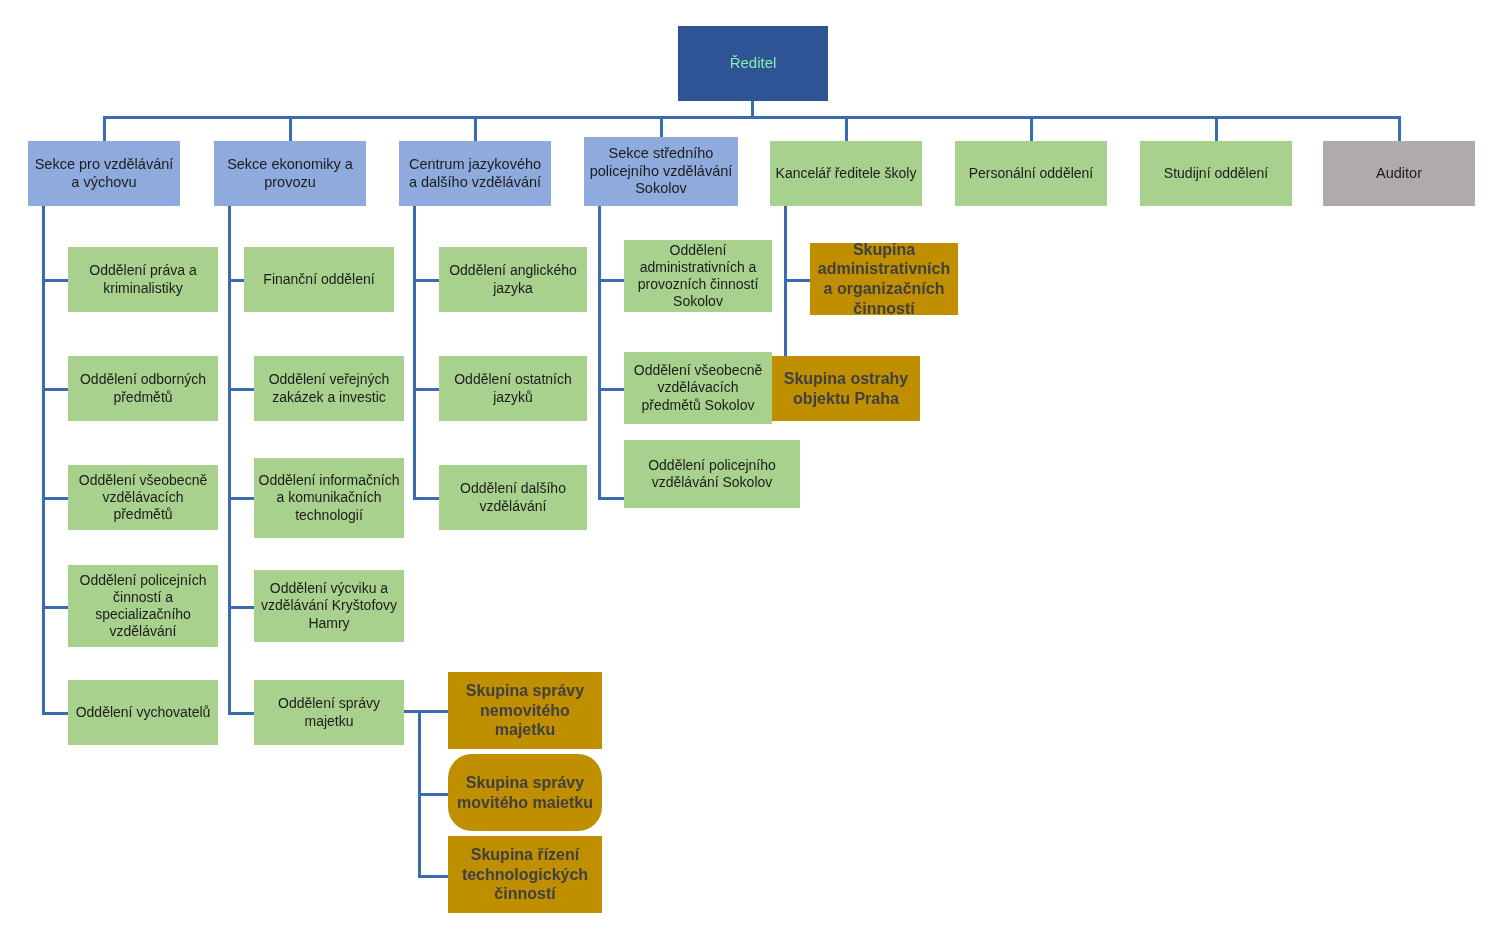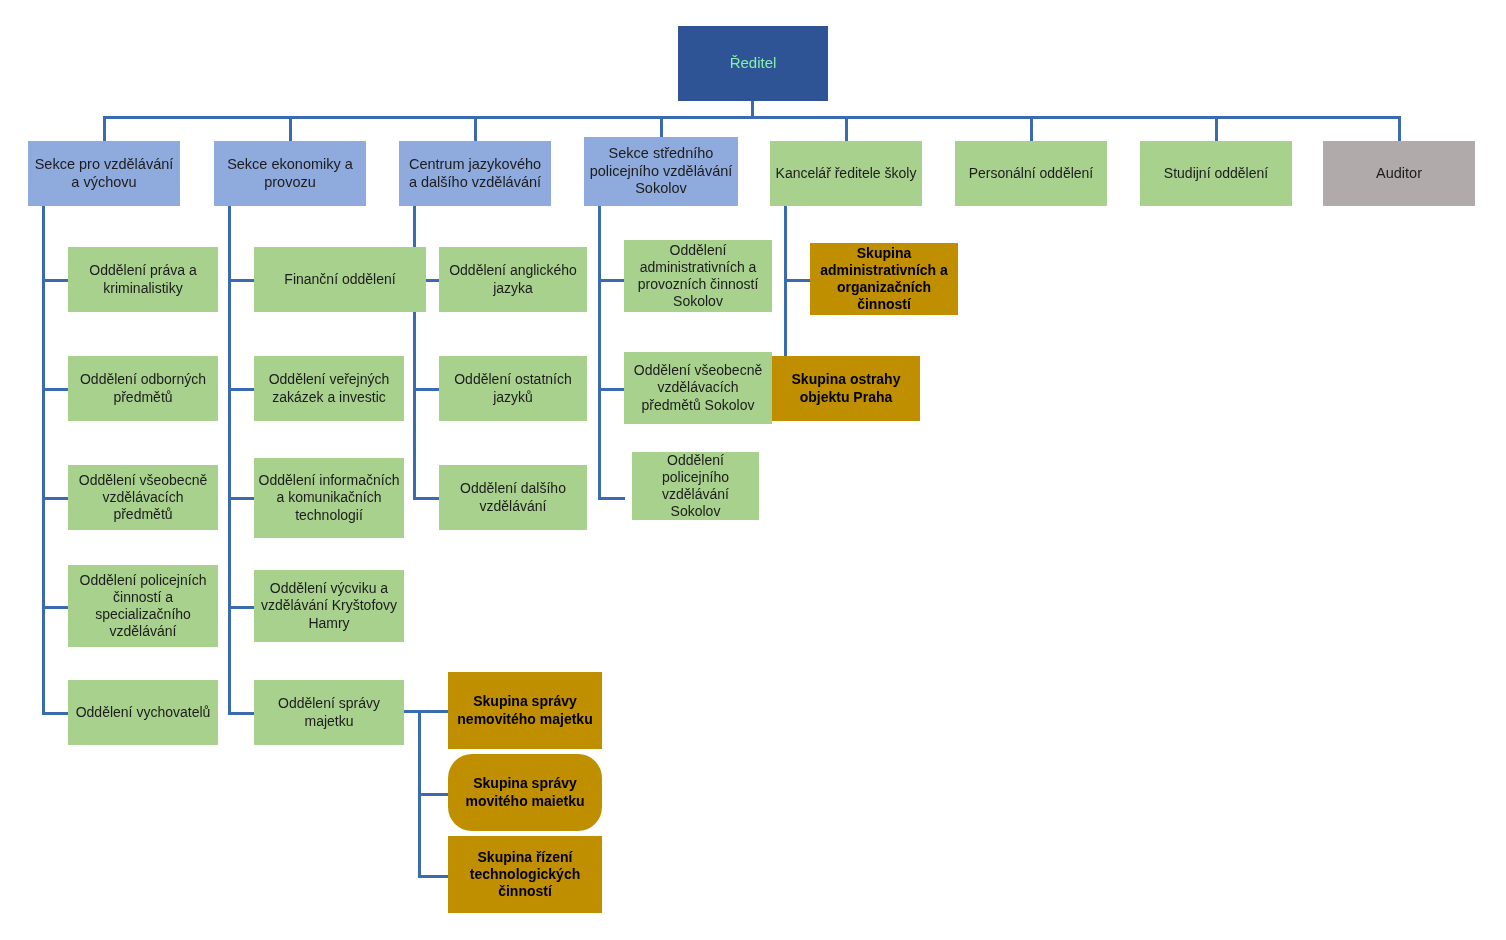--- a/index.html
+++ b/index.html
@@ -40,22 +40,22 @@
     color: #1c1c1c;
     font-size: 14.5px;
   }
   .lvl-dept {
     background: #a9d18e;
     color: #1c1c1c;
     font-size: 14px;
   }
   .lvl-group {
     background: #bf8f00;
-    color: #000000;
-    font-size: 14px;
+    color: #404040;
+    font-size: 16px;
     font-weight: 600;
   }
   .lvl-audit {
     background: #b1aaaa;
     color: #1c1c1c;
     font-size: 14.5px;
   }
   .conn {
     position: absolute;
     background: #3a6ab0;
@@ -153,21 +153,21 @@
   <div class="node lvl-dept" style="left:68px; top:465px; width:150px; height:65px;">
     <span>Oddělení všeobecně vzdělávacích předmětů</span>
   </div>
   <div class="node lvl-dept" style="left:68px; top:565px; width:150px; height:82px;">
     <span>Oddělení policejních činností a specializačního vzdělávání</span>
   </div>
   <div class="node lvl-dept" style="left:68px; top:680px; width:150px; height:65px;">
     <span>Oddělení vychovatelů</span>
   </div>
 
-  <div class="node lvl-dept" style="left:254px; top:247px; width:172px; height:65px;">
+  <div class="node lvl-dept" style="left:244px; top:247px; width:150px; height:65px;">
     <span>Finanční oddělení</span>
   </div>
   <div class="node lvl-dept" style="left:254px; top:356px; width:150px; height:65px;">
     <span>Oddělení veřejných zakázek a investic</span>
   </div>
   <div class="node lvl-dept" style="left:254px; top:458px; width:150px; height:80px;">
     <span>Oddělení informačních a komunikačních technologií</span>
   </div>
   <div class="node lvl-dept" style="left:254px; top:570px; width:150px; height:72px;">
     <span>Oddělení výcviku a vzdělávání Kryštofovy Hamry</span>
@@ -185,21 +185,21 @@
   <div class="node lvl-dept" style="left:439px; top:465px; width:148px; height:65px;">
     <span>Oddělení dalšího vzdělávání</span>
   </div>
 
   <div class="node lvl-dept" style="left:624px; top:240px; width:148px; height:72px;">
     <span>Oddělení administrativních a provozních činností Sokolov</span>
   </div>
   <div class="node lvl-dept" style="left:624px; top:352px; width:148px; height:72px;">
     <span>Oddělení všeobecně vzdělávacích předmětů Sokolov</span>
   </div>
-  <div class="node lvl-dept" style="left:624px; top:452px; width:127px; height:68px;margin-left:8px;">
+  <div class="node lvl-dept" style="left:624px; top:440px; width:176px; height:68px;">
     <span>Oddělení policejního vzdělávání Sokolov</span>
   </div>
 
   <div class="node lvl-group" style="left:810px; top:243px; width:148px; height:72px;">
     <span>Skupina administrativních a organizačních činností</span>
   </div>
   <div class="node lvl-group" style="left:772px; top:356px; width:148px; height:65px;">
     <span>Skupina ostrahy objektu Praha</span>
   </div>
 

